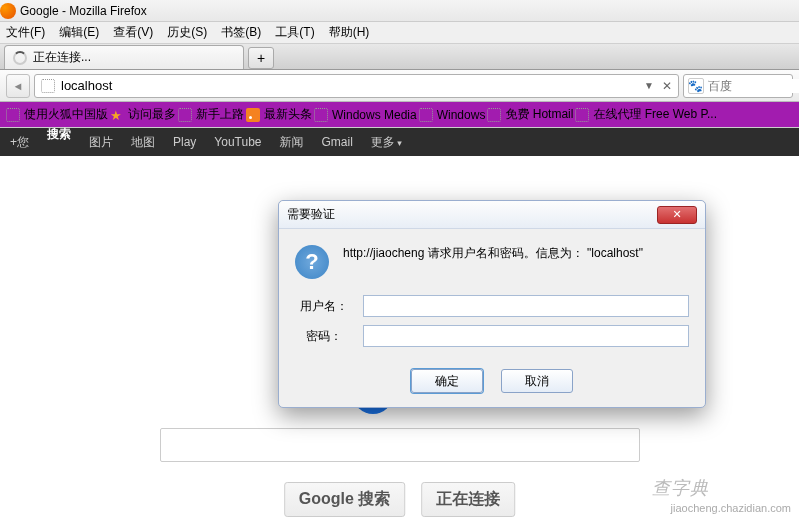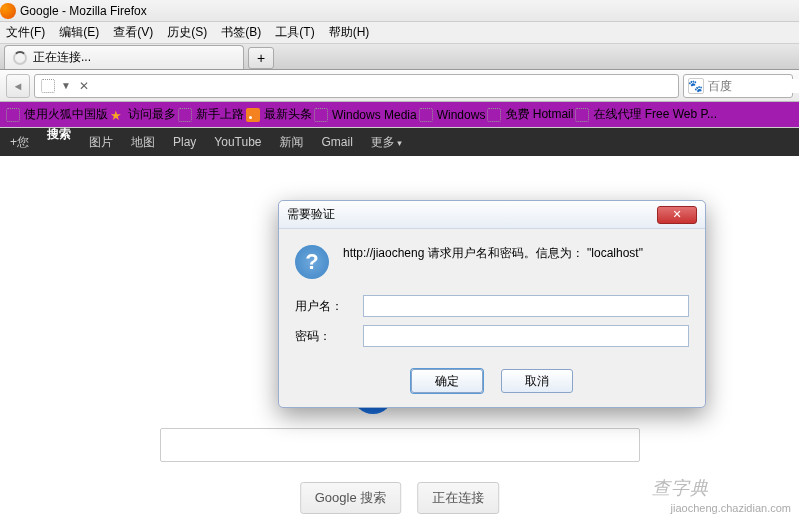--- a/index.html
+++ b/index.html
@@ -44,35 +44,35 @@
 .gbar .active { color:#fff; font-weight:bold; border-bottom:2px solid #dd4b39; padding-bottom:14px; }
 .gbar .more::after { content:" ▾"; font-size:9px; }
 
 
 .content { position:relative; height:calc(520px - 22px - 22px - 26px - 32px - 26px - 28px); background:#fff; }
 .glogo { position:absolute; left:50%; top:218px; transform:translateX(-50%); display:flex; align-items:center; gap:6px; }
 .glogo .ring { width:40px; height:40px; border:8px solid #1a73e8; border-top-color:#4285f4; border-right-color:#fbbc05; border-radius:50%; }
 .glogo .txt { font-size:24px; font-weight:bold; color:#444; }
 .gsearch { position:absolute; left:50%; top:272px; transform:translateX(-50%); width:480px; height:34px; border:1px solid #ccc; border-radius:2px; }
 .gbuttons { position:absolute; left:50%; top:326px; transform:translateX(-50%); display:flex; gap:16px; }
-.gbtn { padding:6px 14px; background:linear-gradient(#f7f7f7,#ececec); border:1px solid #ccc; border-radius:3px; font-size:13px; color:#555; }
+.gbtn { padding:6px 14px; background:linear-gradient(#f7f7f7,#ececec); border:1px solid #ccc; border-radius:3px; font-size:16px; color:#555;font-weight:bold; }
 
 
 .wm1 { position:absolute; right:90px; bottom:20px; font-size:18px; color:#bbb; font-style:italic; letter-spacing:1px;margin-left:7px; }
 .wm2 { position:absolute; right:8px; bottom:6px; font-size:11px; color:#aaa; }
 
 
 .dialog { position:absolute; left:278px; top:200px; width:428px; background:#f0f0f0; border:1px solid #9aaecf; border-radius:5px; box-shadow:0 8px 24px rgba(0,0,0,0.4); }
 .dlg-title { height:28px; background:linear-gradient(#fdfdfd,#e8eef6); border-bottom:1px solid #cfd8e6; border-radius:5px 5px 0 0; display:flex; align-items:center; padding:0 8px; font-size:12px; }
 .dlg-close { margin-left:auto; width:40px; height:18px; background:linear-gradient(#e27070,#c83232); border:1px solid #9b2424; border-radius:3px; color:#fff; display:flex; align-items:center; justify-content:center; font-size:11px; }
 .dlg-body { padding:16px 16px 6px 16px; font-size:12px; }
 .dlg-msg { display:flex; gap:14px; align-items:flex-start; margin-bottom:16px; }
 .qicon { width:34px; height:34px; border-radius:50%; background:radial-gradient(circle,#6fa8dc,#3d85c6); color:#fff; display:flex; align-items:center; justify-content:center; font-size:22px; font-weight:bold; flex-shrink:0; }
 .dlg-row { display:flex; align-items:center; margin-bottom:8px; }
-.dlg-row label { width:68px; text-align:left; padding-right:10px; }
+.dlg-row label { width:68px; text-align:center; padding-right:10px; }
 .dlg-row input { flex:1; height:22px; border:1px solid #a9bcd6; padding:0 4px; background:#fff; }
 .dlg-foot { display:flex; justify-content:center; gap:18px; padding:8px 0 14px 0; }
 .dlg-btn { width:72px; height:24px; border:1px solid #8aa3c8; border-radius:3px; background:linear-gradient(#fff,#e5edf7); font-size:12px; }
 .dlg-btn.primary { box-shadow:0 0 0 1px #5b9bd5; }
 </style>
 </head>
 <body>
 
 <div class="titlebar">
   <span class="ff-icon"></span>
@@ -94,20 +94,21 @@
     <span class="spinner"></span>
     <span>正在连接...</span>
   </div>
   <div class="newtab">+</div>
 </div>
 
 <div class="navbar">
   <div class="navbtn">◄</div>
   <div class="urlbar">
     <span class="globe"></span>
+    <input type="text" value="localhost" style="">
     <span class="dd">▼</span>
     <span class="stop">✕</span>
   </div>
   <div class="searchbox">
     <span class="paw">🐾</span>
     <input type="text" placeholder="百度" style="">
   </div>
 </div>
 
 <div class="bookbar">

